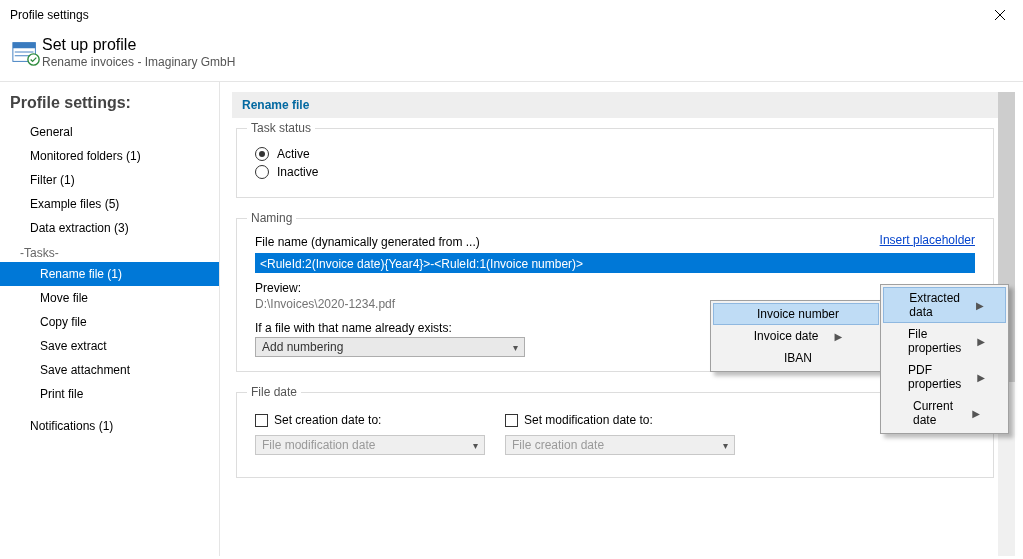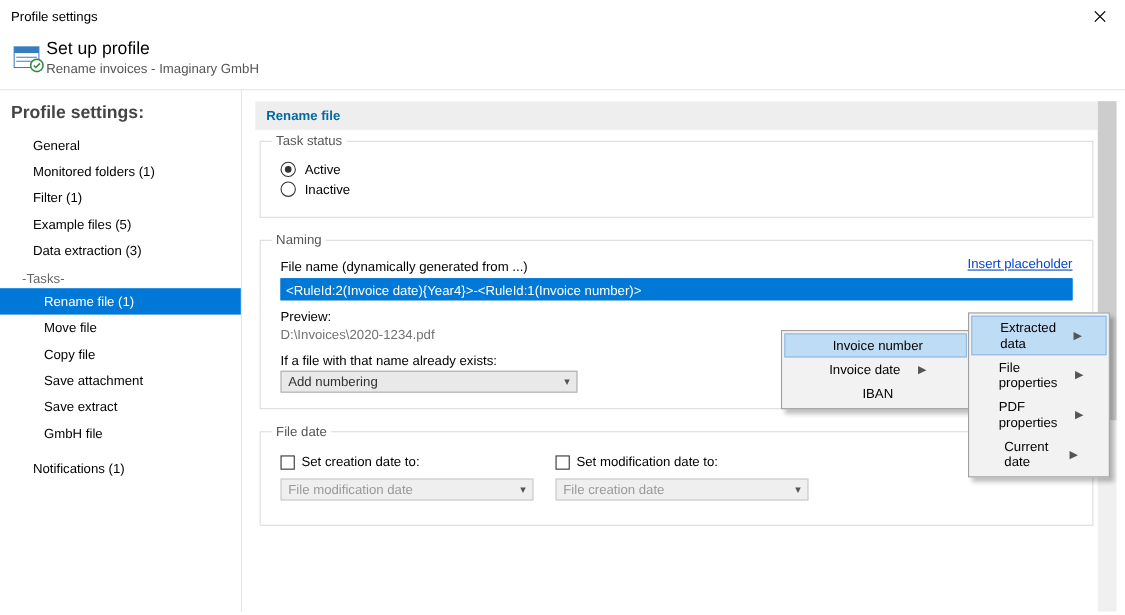--- a/index.html
+++ b/index.html
@@ -110,23 +110,23 @@
     <div class="navlist">
       <div class="navitem">General</div>
       <div class="navitem">Monitored folders (1)</div>
       <div class="navitem">Filter (1)</div>
       <div class="navitem">Example files (5)</div>
       <div class="navitem">Data extraction (3)</div>
       <div class="navgroup-label">-Tasks-</div>
       <div class="navitem sub selected">Rename file (1)</div>
       <div class="navitem sub">Move file</div>
       <div class="navitem sub">Copy file</div>
+      <div class="navitem sub">Save extract</div>
       <div class="navitem sub">Save attachment</div>
-      <div class="navitem sub">Save extract</div>
-      <div class="navitem sub">GmbH file</div>
+      <div class="navitem sub">Print file</div>
       <div class="spacer"></div>
       <div class="navitem">Notifications (1)</div>
     </div>
   </div>
 
   <div class="content">
     <div class="scrollarea">
       <div class="section-hdr">Rename file</div>
 
       <div class="fieldset">

